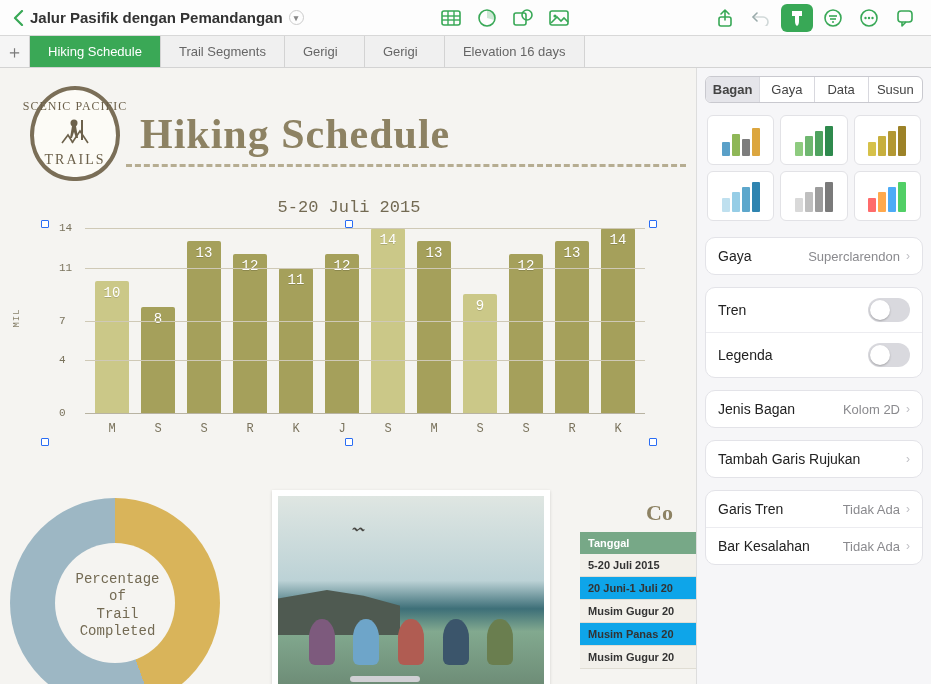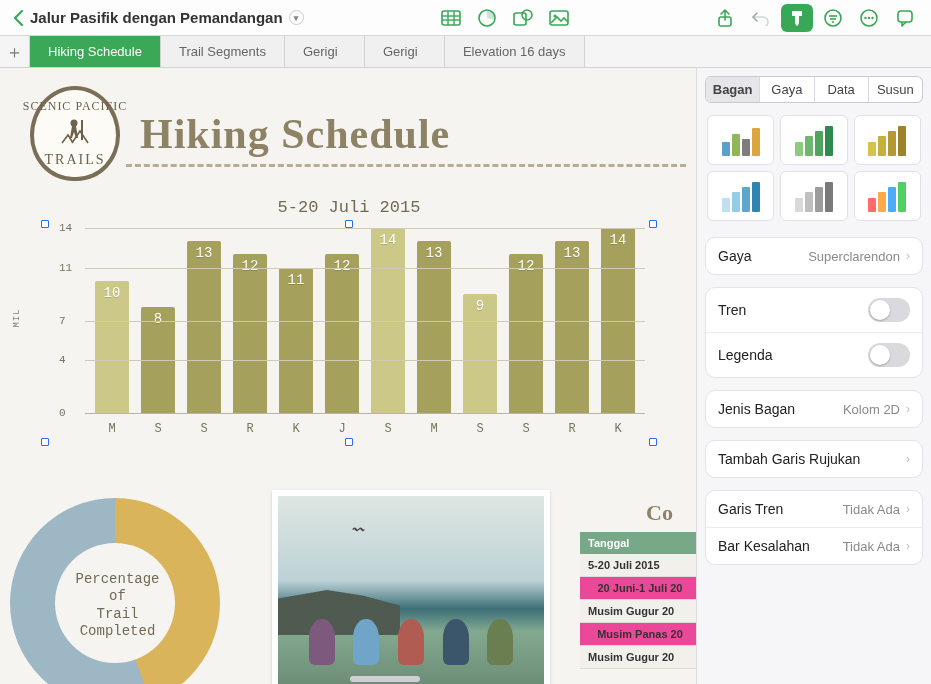--- a/index.html
+++ b/index.html
@@ -149,21 +149,21 @@
   .bird { position:absolute; left:28%; top:12%; color:#4a4a46; font-size:12px; }
   .people { position:absolute; left:8%; right:8%; bottom:10%; display:flex; justify-content:space-around; align-items:flex-end; }
   .person { width:26px; height:46px; border-radius:50% 50% 6px 6px / 40% 40% 6px 6px; }
   .p1{ background:#7d5a7d;} .p2{ background:#6ea5c9;} .p3{background:#b05c52;} .p4{background:#3b556b;} .p5{background:#6a7e4f;}
 
   
   .mini-table { position:absolute; left:580px; top:432px; width:120px;font-weight:bold; }
   .mini-head { font-family:Georgia,serif; color:#8d8263; font-size:22px; margin-bottom:6px; padding-left:66px; }
   .mt-head { background:#77a887; color:#fff; font-size:11px; padding:5px 8px; }
   .mt-row { font-size:11px; padding:5px 8px; border-bottom:1px solid #e0ddd3; background:#f2f0ea; white-space:nowrap; overflow:hidden; }
-  .mt-row.alt { background:#ec4899;text-align:center; }
+  .mt-row.alt { background:#0ea5e9; }
 
   
   .seg {
     display:flex; margin:8px; border:1px solid #c9c9cf; border-radius:6px; overflow:hidden; background:#fff;
   }
   .seg-btn { flex:1; text-align:center; font-size:13px; padding:5px 0; color:#444; cursor:pointer; border-right:1px solid #d8d8de; }
   .seg-btn:last-child{ border-right:none; }
   .seg-btn.active { background:#e5e5ea; font-weight:600; }
 
   .styles-grid { display:grid; grid-template-columns:repeat(3,1fr); gap:6px; padding:4px 10px 10px; }

